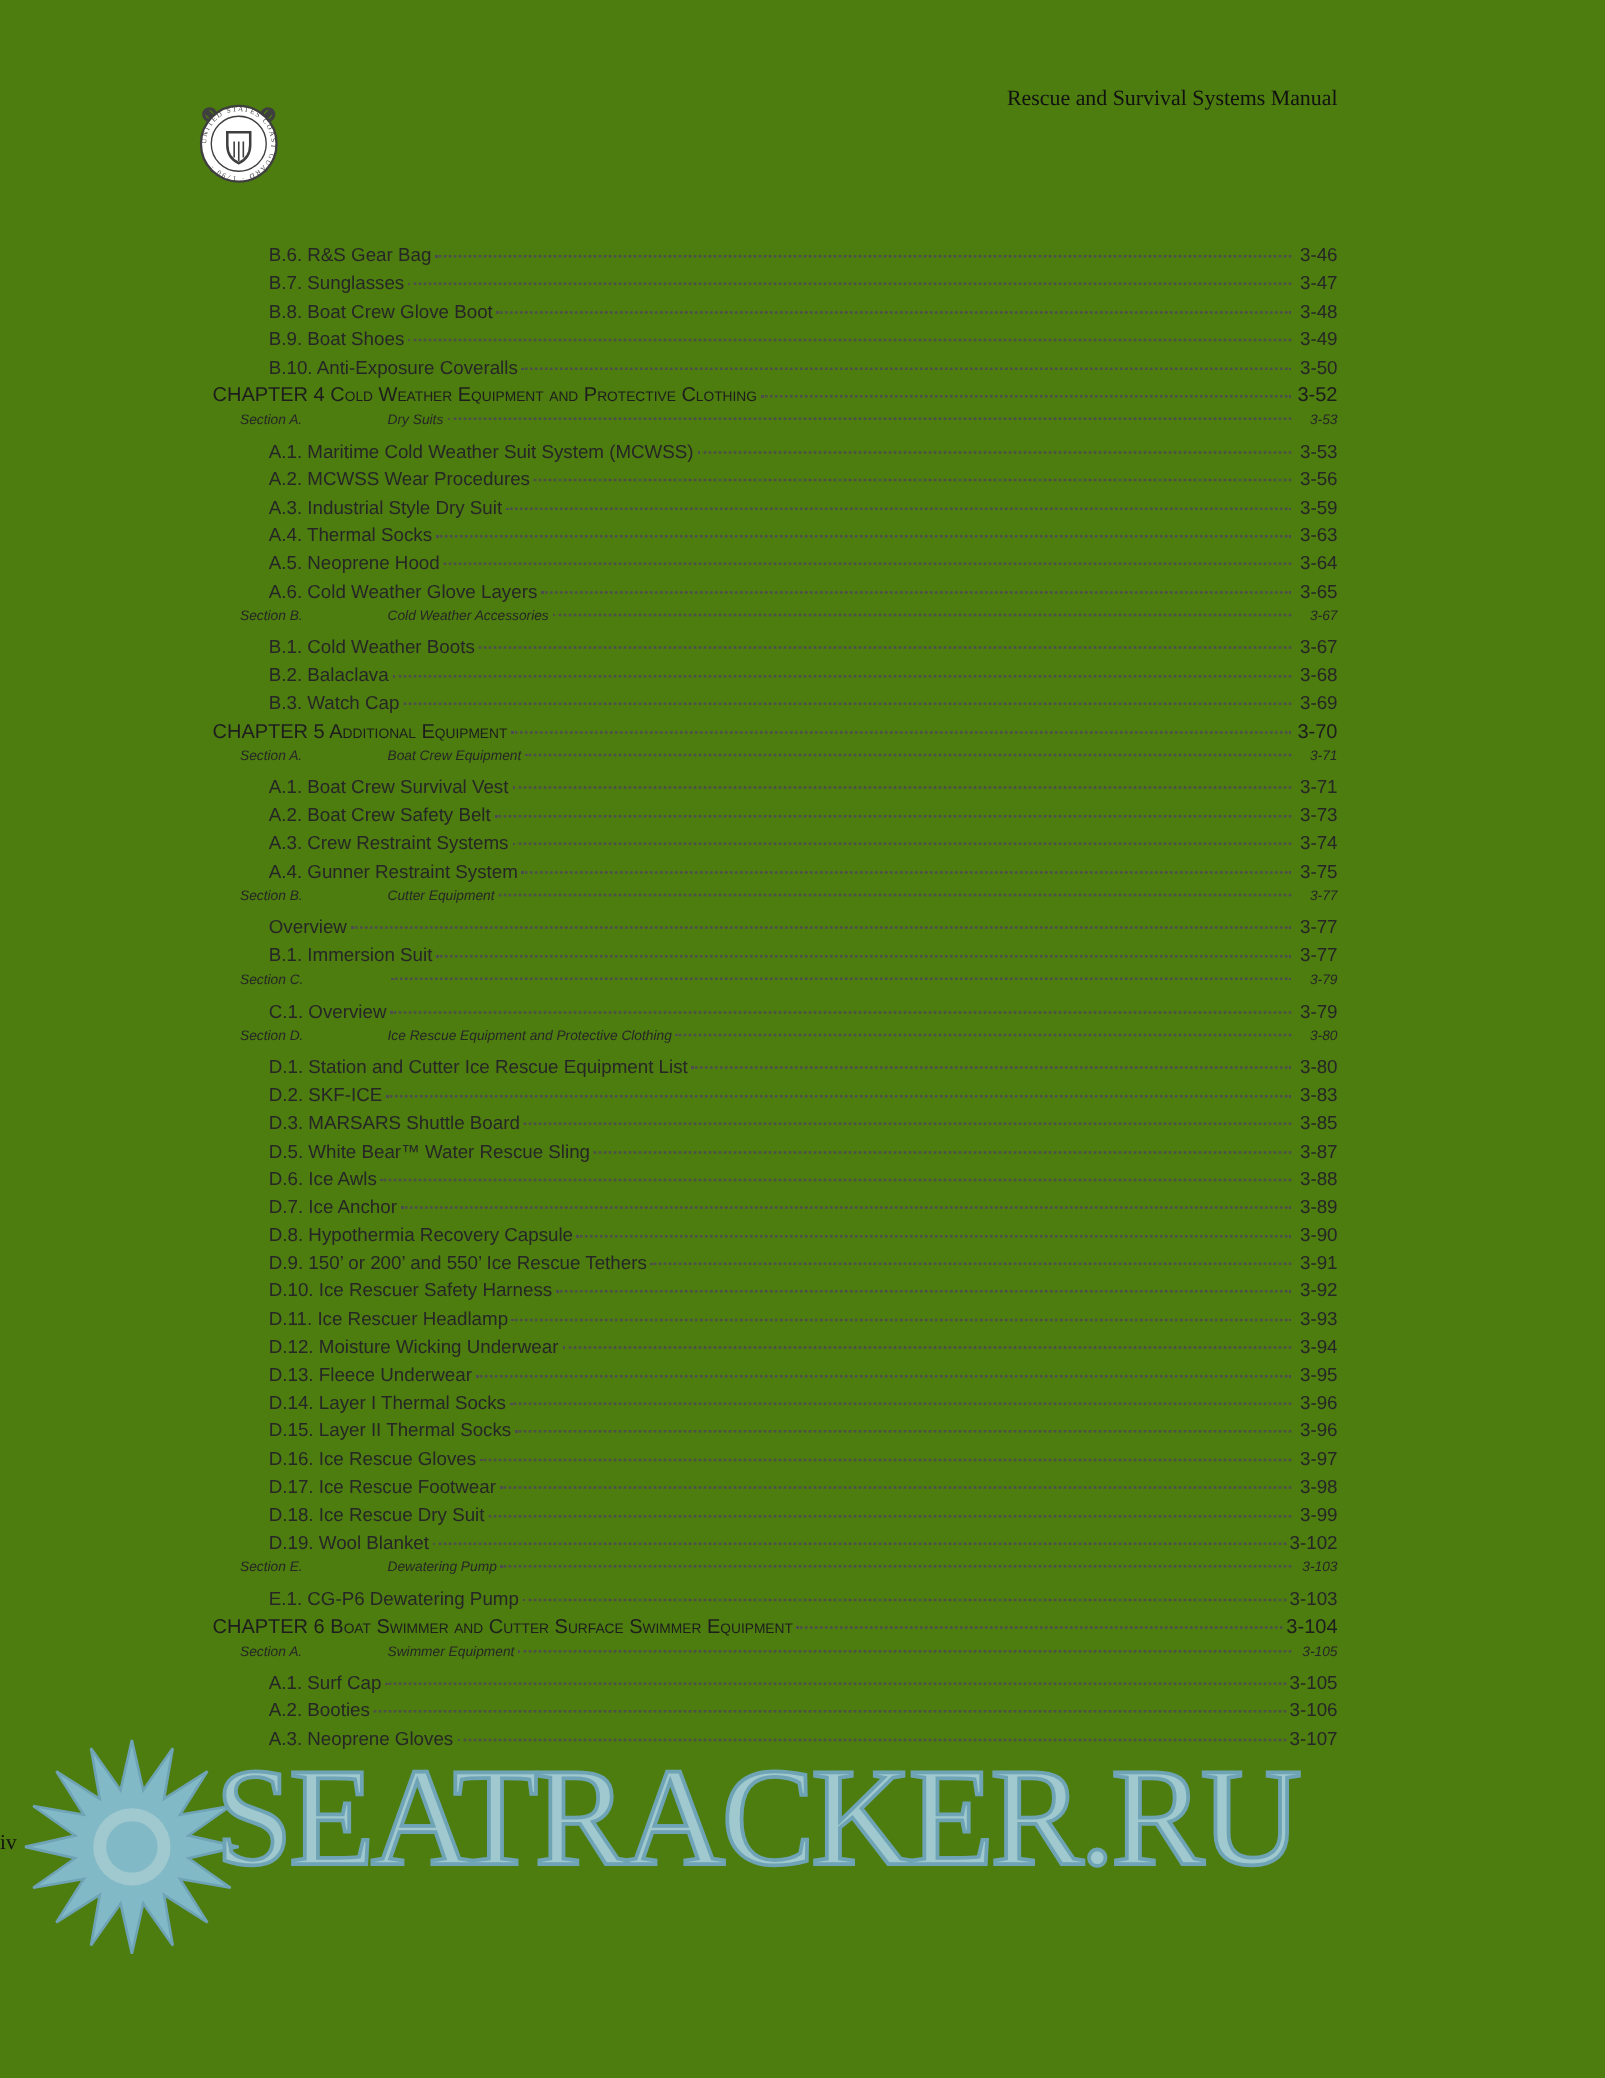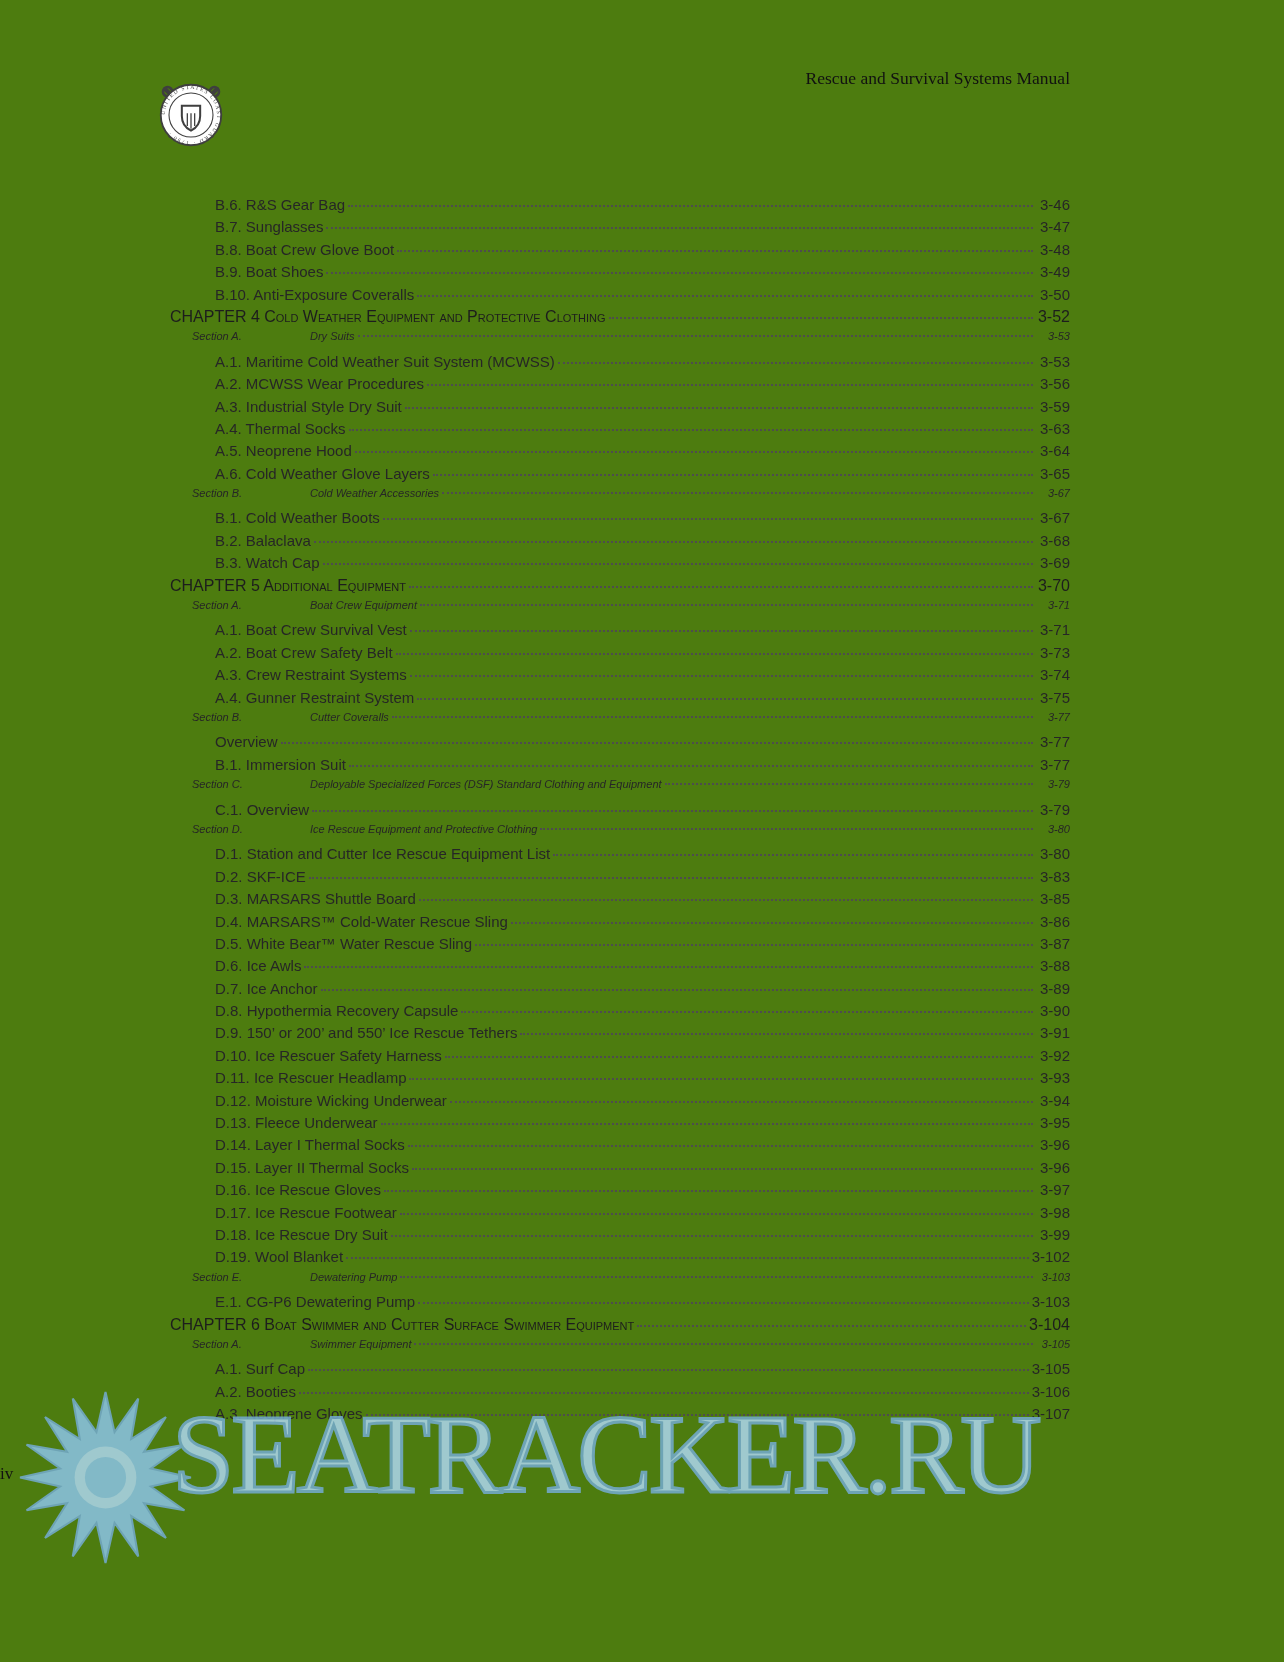--- a/index.html
+++ b/index.html
@@ -278,37 +278,36 @@
         <span class="dots"></span>
         <span class="pg">3-74</span>
       </div>
       <div class="toc-row item">
         <span class="toc-label">A.4. Gunner Restraint System</span>
         <span class="dots"></span>
         <span class="pg">3-75</span>
       </div>
       <div class="toc-row section">
         <span class="sec-prefix">Section B.</span>
-        <span class="toc-label">Cutter Coveralls</span>
+        <span class="toc-label">Cutter Equipment</span>
         <span class="dots"></span>
         <span class="pg">3-77</span>
       </div>
       <div class="toc-row item">
         <span class="toc-label">Overview</span>
         <span class="dots"></span>
         <span class="pg">3-77</span>
       </div>
       <div class="toc-row item">
         <span class="toc-label">B.1. Immersion Suit</span>
         <span class="dots"></span>
         <span class="pg">3-77</span>
       </div>
       <div class="toc-row section">
         <span class="sec-prefix">Section C.</span>
-        <span class="toc-label">Deployable Specialized Forces (DSF) Standard Clothing and Equipment</span>
         <span class="dots"></span>
         <span class="pg">3-79</span>
       </div>
       <div class="toc-row item">
         <span class="toc-label">C.1. Overview</span>
         <span class="dots"></span>
         <span class="pg">3-79</span>
       </div>
       <div class="toc-row section">
         <span class="sec-prefix">Section D.</span>
@@ -323,25 +322,20 @@
       </div>
       <div class="toc-row item">
         <span class="toc-label">D.2. SKF-ICE</span>
         <span class="dots"></span>
         <span class="pg">3-83</span>
       </div>
       <div class="toc-row item">
         <span class="toc-label">D.3. MARSARS Shuttle Board</span>
         <span class="dots"></span>
         <span class="pg">3-85</span>
-      </div>
-      <div class="toc-row item">
-        <span class="toc-label">D.4. MARSARS™ Cold-Water Rescue Sling</span>
-        <span class="dots"></span>
-        <span class="pg">3-86</span>
       </div>
       <div class="toc-row item">
         <span class="toc-label">D.5. White Bear™ Water Rescue Sling</span>
         <span class="dots"></span>
         <span class="pg">3-87</span>
       </div>
       <div class="toc-row item">
         <span class="toc-label">D.6. Ice Awls</span>
         <span class="dots"></span>
         <span class="pg">3-88</span>

